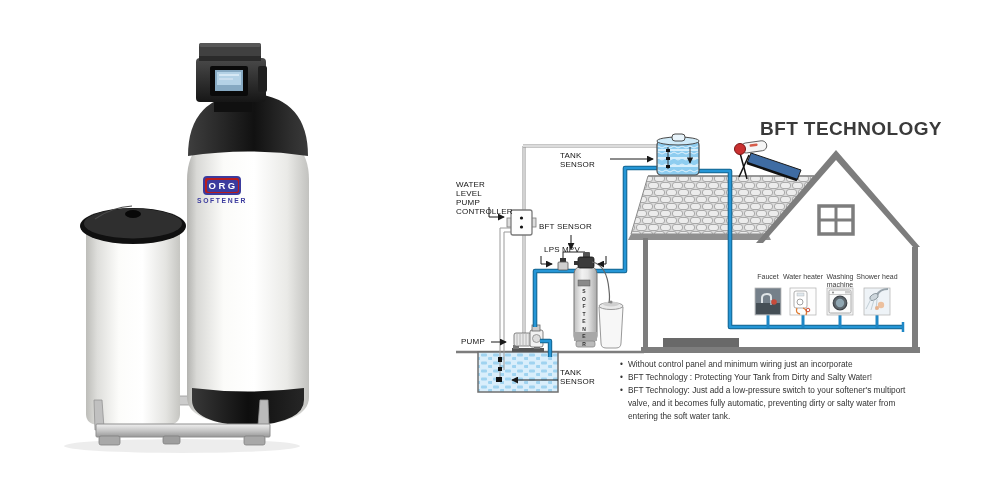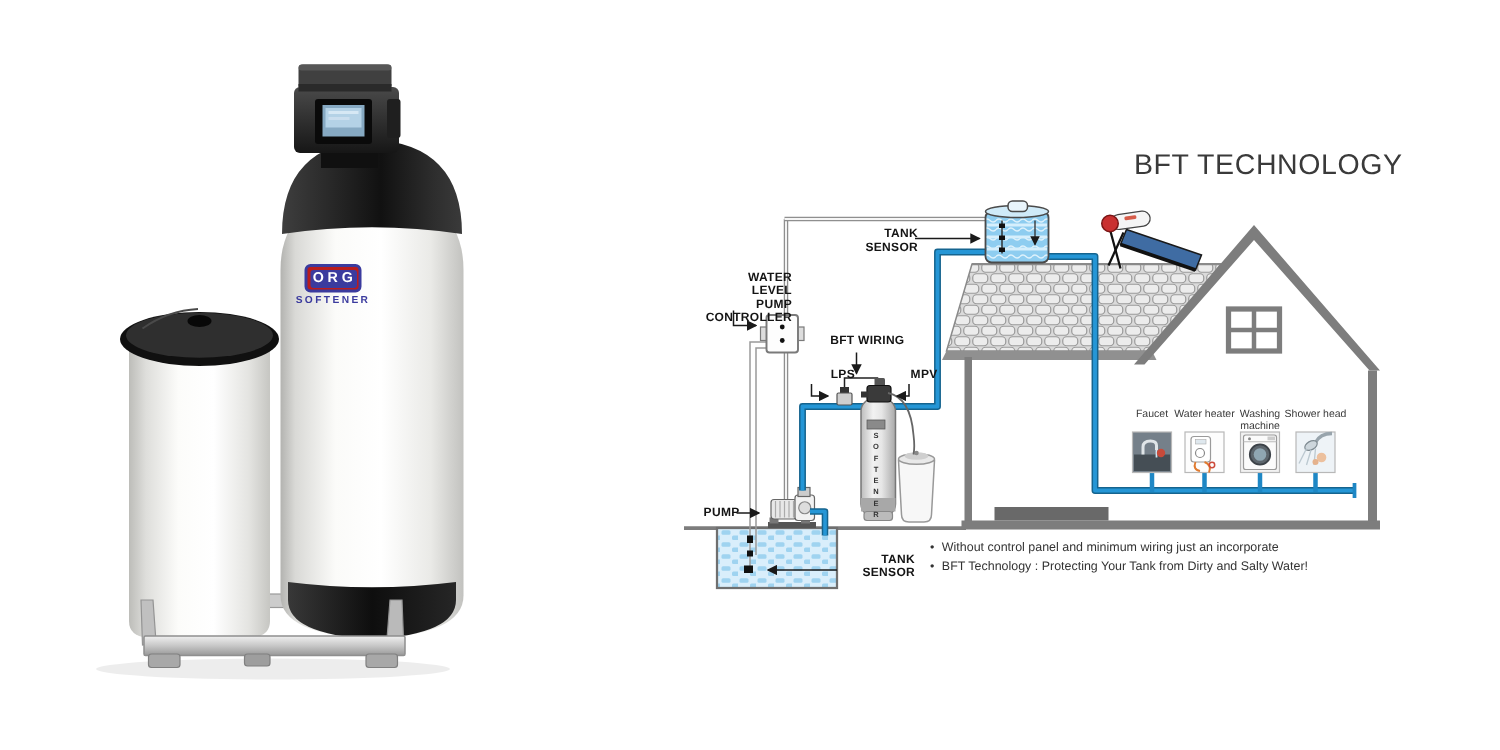--- a/index.html
+++ b/index.html
@@ -1,23 +1,23 @@
 <!DOCTYPE html>
 <html><head>
 <meta charset="utf-8">
 <style>
   *{margin:0;padding:0;box-sizing:border-box}
   html,body{width:1000px;height:500px}
   body{position:relative;background:#ffffff;overflow:hidden;
        font-family:"Liberation Sans","DejaVu Sans",sans-serif}
   svg.layer{position:absolute;left:0;top:0}
-  .lbl{position:absolute;font-weight:bold;font-size:8px;line-height:1.14;
-       color:#141414;text-align:right;white-space:pre-line;letter-spacing:.2px}
-  .title{position:absolute;left:756px;top:100px;width:190px;
-         font-weight:normal;font-size:19px;color:#3a3a3a;letter-spacing:.4px}
+  .lbl{position:absolute;font-weight:normal;font-size:8px;line-height:1.14;
+       color:#141414;text-align:left;white-space:pre-line;letter-spacing:.2px}
+  .title{position:absolute;left:756px;top:118px;width:190px;text-align:center;
+         font-weight:bold;font-size:19px;color:#3a3a3a;letter-spacing:.4px}
   .fixlbl{position:absolute;top:273px;font-size:7px;color:#3a3a3a;
           text-align:center;line-height:1.12;white-space:pre-line}
   .bullets{position:absolute;left:618px;top:358px;width:300px;font-size:8.3px;
            color:#333;line-height:13px}
   .bullet{display:flex}
   .bullet::before{content:"•";margin:0 5px 0 2px;color:#333}
   .vert{position:absolute;left:581px;top:288px;height:50px;writing-mode:vertical-rl;
         text-orientation:upright;font-size:5px;font-weight:bold;color:#333;
         letter-spacing:1.5px;line-height:1}
   .logoBox{position:absolute;left:203px;top:176px;width:38px;height:19px;
@@ -310,40 +310,43 @@
 </svg>
 
 <div class="title">BFT TECHNOLOGY</div>
 
 <div class="lbl" style="left:560px;top:151px;width:52px">TANK
 SENSOR</div>
 <div class="lbl" style="left:456px;top:180px;width:72px">WATER
 LEVEL
 PUMP
 CONTROLLER</div>
-<div class="lbl" style="left:539px;top:222px;width:64px">BFT WIRING</div>
+<div class="lbl" style="left:539px;top:222px;width:64px">BFT SENSOR</div>
 <div class="lbl" style="left:544px;top:245px;width:26px">LPS</div>
-<div class="lbl" style="left:597px;top:245px;width:28px">MPV</div>
+<div class="lbl" style="left:562px;top:245px;width:28px">MPV</div>
 <div class="lbl" style="left:461px;top:337px;width:32px">PUMP</div>
 <div class="lbl" style="left:560px;top:368px;width:50px">TANK
 SENSOR</div>
 
 <div class="vert">SOFTENER</div>
 
 <div class="fixlbl" style="left:748px;width:40px">Faucet</div>
 <div class="fixlbl" style="left:778px;width:50px">Water heater</div>
 <div class="fixlbl" style="left:820px;width:40px">Washing
 machine</div>
 <div class="fixlbl" style="left:850px;width:54px">Shower head</div>
 
 <div class="bullets">
   <div class="bullet">
     <span>Without control panel and minimum wiring just an incorporate</span>
   </div>
   <div class="bullet">
     <span>BFT Technology : Protecting Your Tank from Dirty and Salty Water!</span>
   </div>
+  <div class="bullet">
+    <span>BFT Technology: Just add a low-pressure switch to your softener's multiport valve, and it becomes fully automatic, preventing dirty or salty water from entering the soft water tank.</span>
+  </div>
 </div>
 
 <div class="logoBox">
   <div class="logoInner">ORG</div>
 </div>
 <div class="logoSub">SOFTENER</div>
 
 </body></html>

